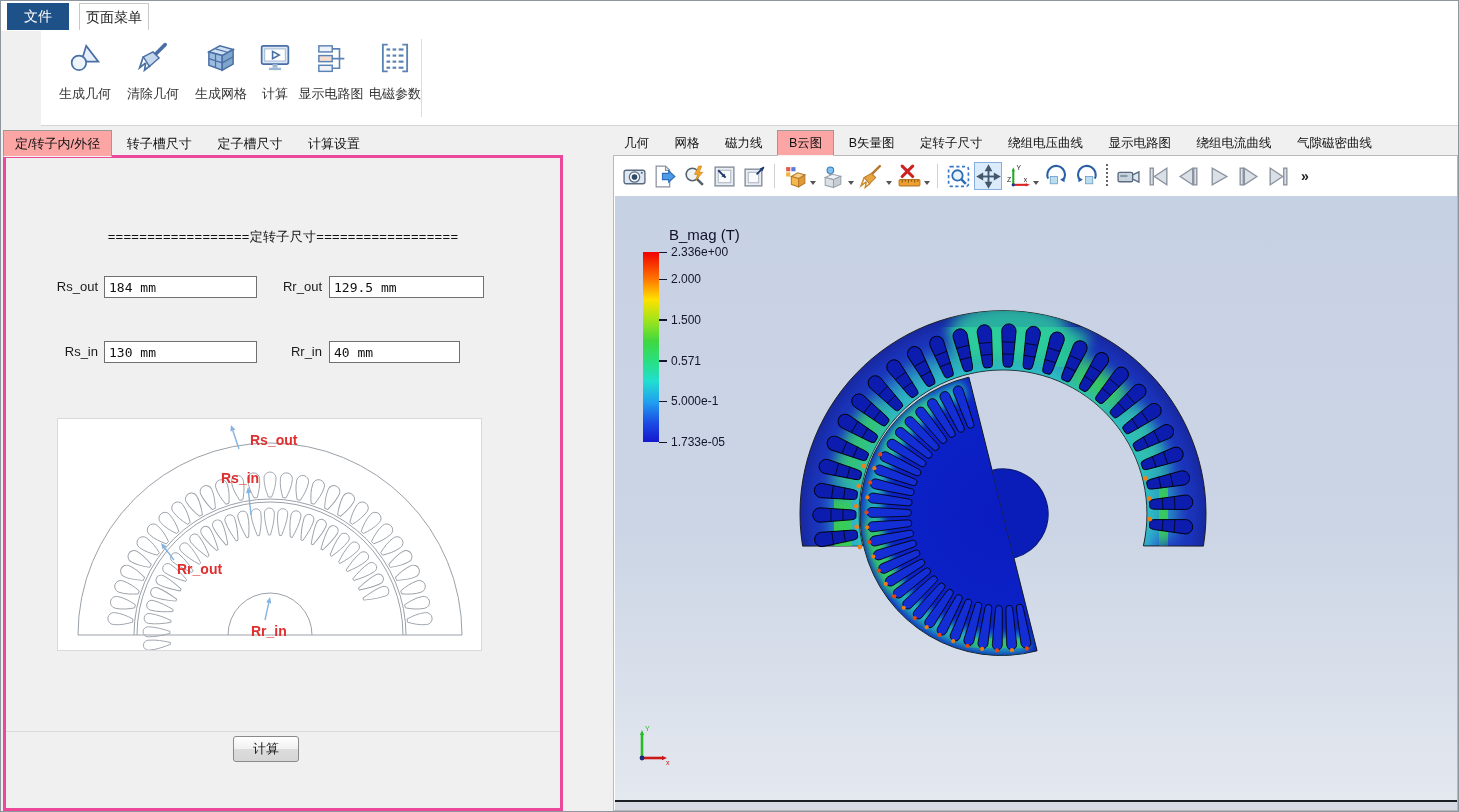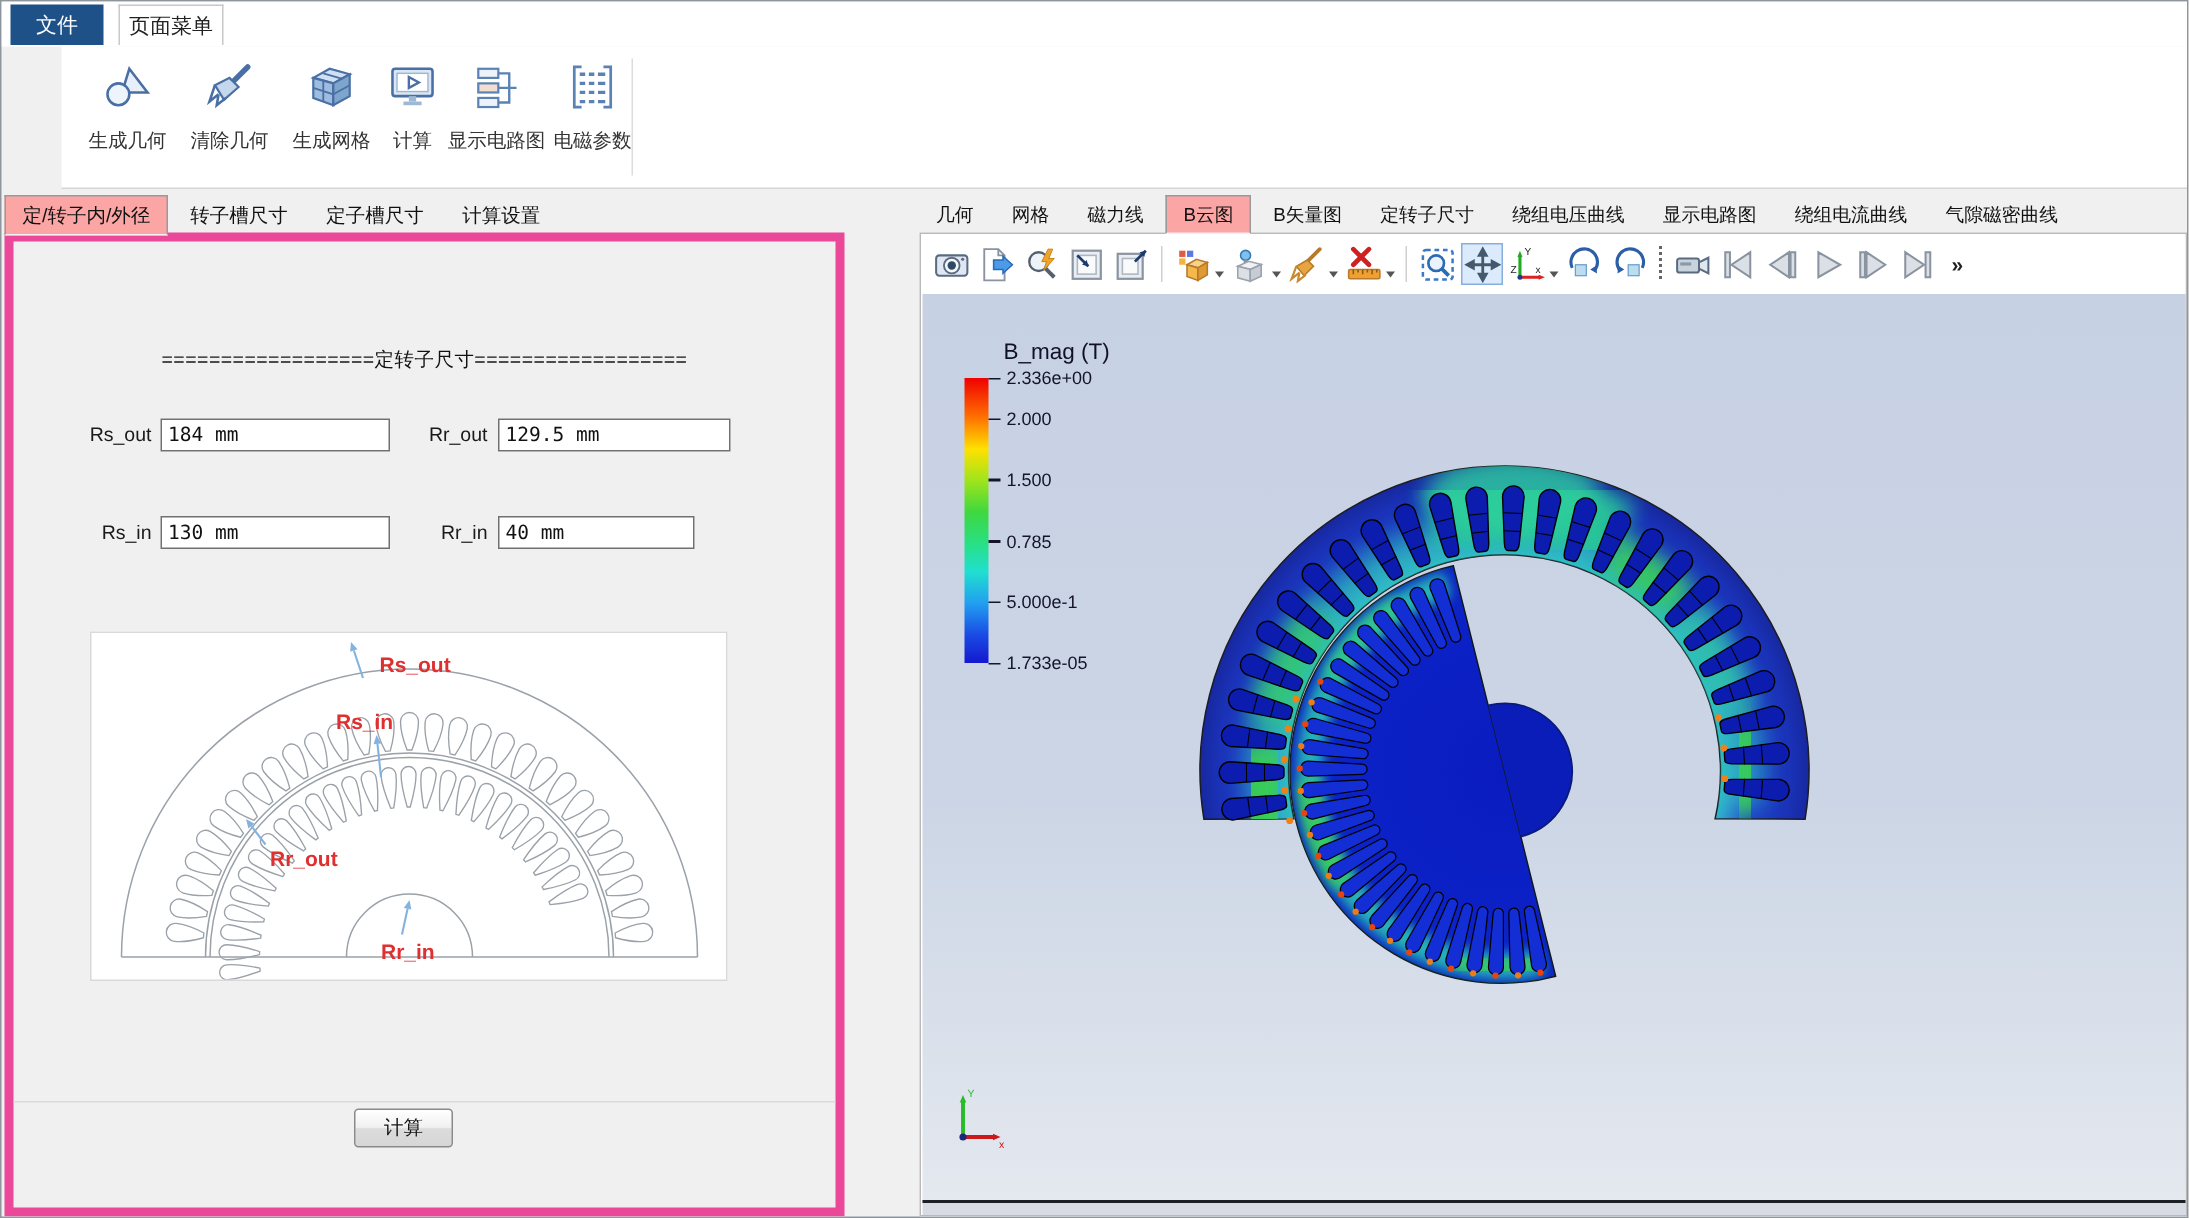--- a/index.html
+++ b/index.html
@@ -14,21 +14,21 @@
   .rb-btn{position:absolute;top:6px;height:82px;display:flex;flex-direction:column;align-items:center;justify-content:flex-start;cursor:default;}
   .rb-btn svg{width:34px;height:34px;margin-top:4px;}
   .rb-label{font-size:13px;color:#333;margin-top:10px;white-space:nowrap;}
   #ribbon-sep{position:absolute;left:380px;top:8px;width:1px;height:78px;background:#dcdcdc;}
   
   #left-tabs,#right-tabs{position:absolute;top:129px;height:26px;font-size:13px;}
   #left-tabs{left:2px;}
   #right-tabs{left:612px;font-size:12.5px;}
   .tab{display:inline-block;padding:4px 11px 3px 11px;color:#111;cursor:default;position:relative;}
   .tab.active{background:#fca5a5;border:1px solid #9a9a9a;border-bottom:1px solid #f2f2f2;z-index:3;}
-  #left-page{position:absolute;left:2px;top:154px;width:560px;height:656px;background:#f0f0f0;border:6px solid #ec4899;box-sizing:border-box;}
+  #left-page{position:absolute;left:2px;top:154px;width:560px;height:656px;background:#f0f0f0;border:3px solid #ec4899;box-sizing:border-box;}
   #section-header{position:absolute;left:0;top:70px;width:100%;text-align:center;font-size:13px;color:#111;letter-spacing:.3px;white-space:nowrap;}
   .field-label{position:absolute;font-size:13px;color:#1a1a1a;text-align:right;}
   .field-input{position:absolute;height:22px;border:1px solid #707070;background:#ffffff;font-family:"DejaVu Sans Mono",monospace;font-size:13px;color:#111;padding:0 4px;box-sizing:border-box;}
   #diagram-box{position:absolute;left:51px;top:260px;width:425px;height:233px;background:#ffffff;border:1px solid #d9d9d9;box-sizing:border-box;}
   #left-divider{position:absolute;left:0px;top:573px;width:100%;height:1px;background:#dadada;}
   #compute-button{position:absolute;left:227px;top:578px;width:66px;height:26px;border:1px solid #8a8a8a;border-radius:3px;background:linear-gradient(#ffffff,#f1f1f1 48%,#dcdcdc 52%,#d6d6d6);font-size:13px;color:#111;font-family:"Liberation Sans",sans-serif;}
   
   #right-page{position:absolute;left:612px;top:154px;width:845px;height:656px;background:#ffffff;border:1px solid #b9b9b9;box-sizing:border-box;}
   #gfx-toolbar{position:absolute;left:0;top:0;width:100%;height:40px;background:#ffffff;display:flex;align-items:center;padding-left:5px;box-sizing:border-box;}
   .tb-btn{width:28px;height:28px;display:flex;align-items:center;justify-content:center;margin:0 1px;position:relative;}
@@ -812,21 +812,21 @@
       <div id="legend-title">B_mag (T)</div>
       <div id="colorbar"></div>
       <div id="legend-ticks">
           <div class="lg-dash" style="left: 44px; top: 55.5px;"></div>
           <div class="lg-tick" style="left: 56px; top: 49px;">2.336e+00</div>
           <div class="lg-dash" style="left: 44px; top: 82.829px;"></div>
           <div class="lg-tick" style="left: 56px; top: 76.329px;">2.000</div>
           <div class="lg-dash" style="left: 44px; top: 123.497px;"></div>
           <div class="lg-tick" style="left: 56px; top: 116.997px;">1.500</div>
           <div class="lg-dash" style="left: 44px; top: 164.165px;"></div>
-          <div class="lg-tick" style="left: 56px; top: 157.665px;">0.785</div>
+          <div class="lg-tick" style="left: 56px; top: 157.665px;">0.571</div>
           <div class="lg-dash" style="left: 44px; top: 204.833px;"></div>
           <div class="lg-tick" style="left: 56px; top: 198.333px;">5.000e-1</div>
           <div class="lg-dash" style="left: 44px; top: 245.5px;"></div>
           <div class="lg-tick" style="left: 56px; top: 239px;">1.733e-05</div>
         </div>
       <svg id="axis-triad" width="42" height="46" viewBox="0 0 42 46">
         <line x1="9" y1="38" x2="9" y2="14" stroke="#28bb28" stroke-width="2.6"></line>
         <polygon points="9,10 6.8,15 11.2,15" fill="#28bb28"></polygon>
         <line x1="9" y1="38" x2="30" y2="38" stroke="#cc1818" stroke-width="2.6"></line>
         <polygon points="34,38 29,35.8 29,40.2" fill="#cc1818"></polygon>

